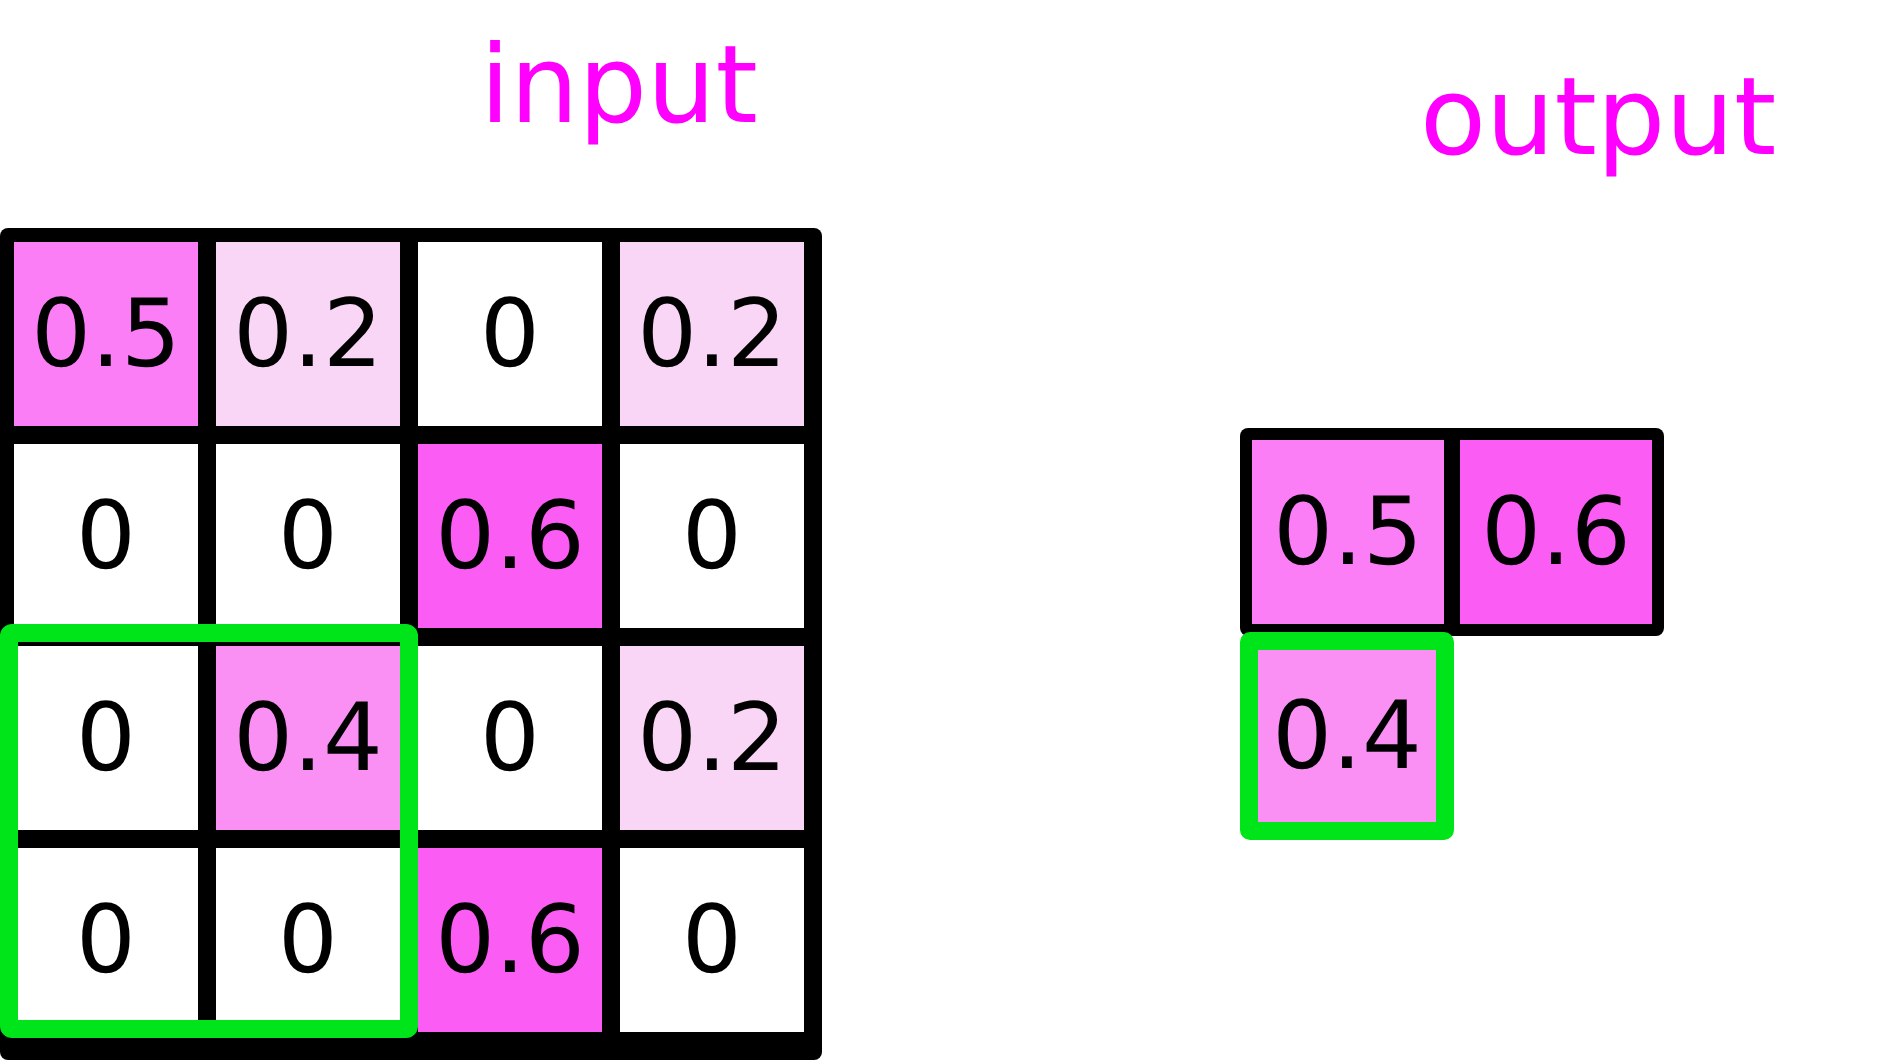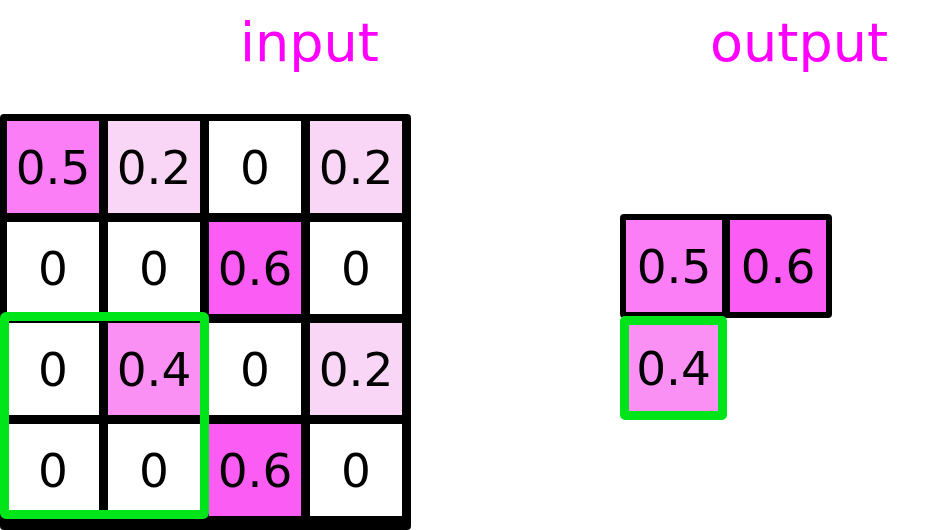--- a/index.html
+++ b/index.html
@@ -130,21 +130,21 @@
     height: 207px;
   }
 </style>
 </head>
 <body>
 
 <div id="stage">
 
   <div class="panel-title" id="input-title" style="color:#ff00ff;">input</div>
 
-  <div class="panel-title" id="output-title" style="color:#ff00ff;">output</div>
+  <div class="panel-title" id="output-title" style="color:#ff00ff;margin-top:16px;">output</div>
 
   <div class="grid" id="input-grid">
 
     <div class="grid-row">
       <div class="cell" style="background:#fb7ef6;">0.5</div>
       <div class="cell" style="background:#f9d5f6;">0.2</div>
       <div class="cell" style="background:#ffffff;">0</div>
       <div class="cell" style="background:#f9d5f6;">0.2</div>
     </div>
 

